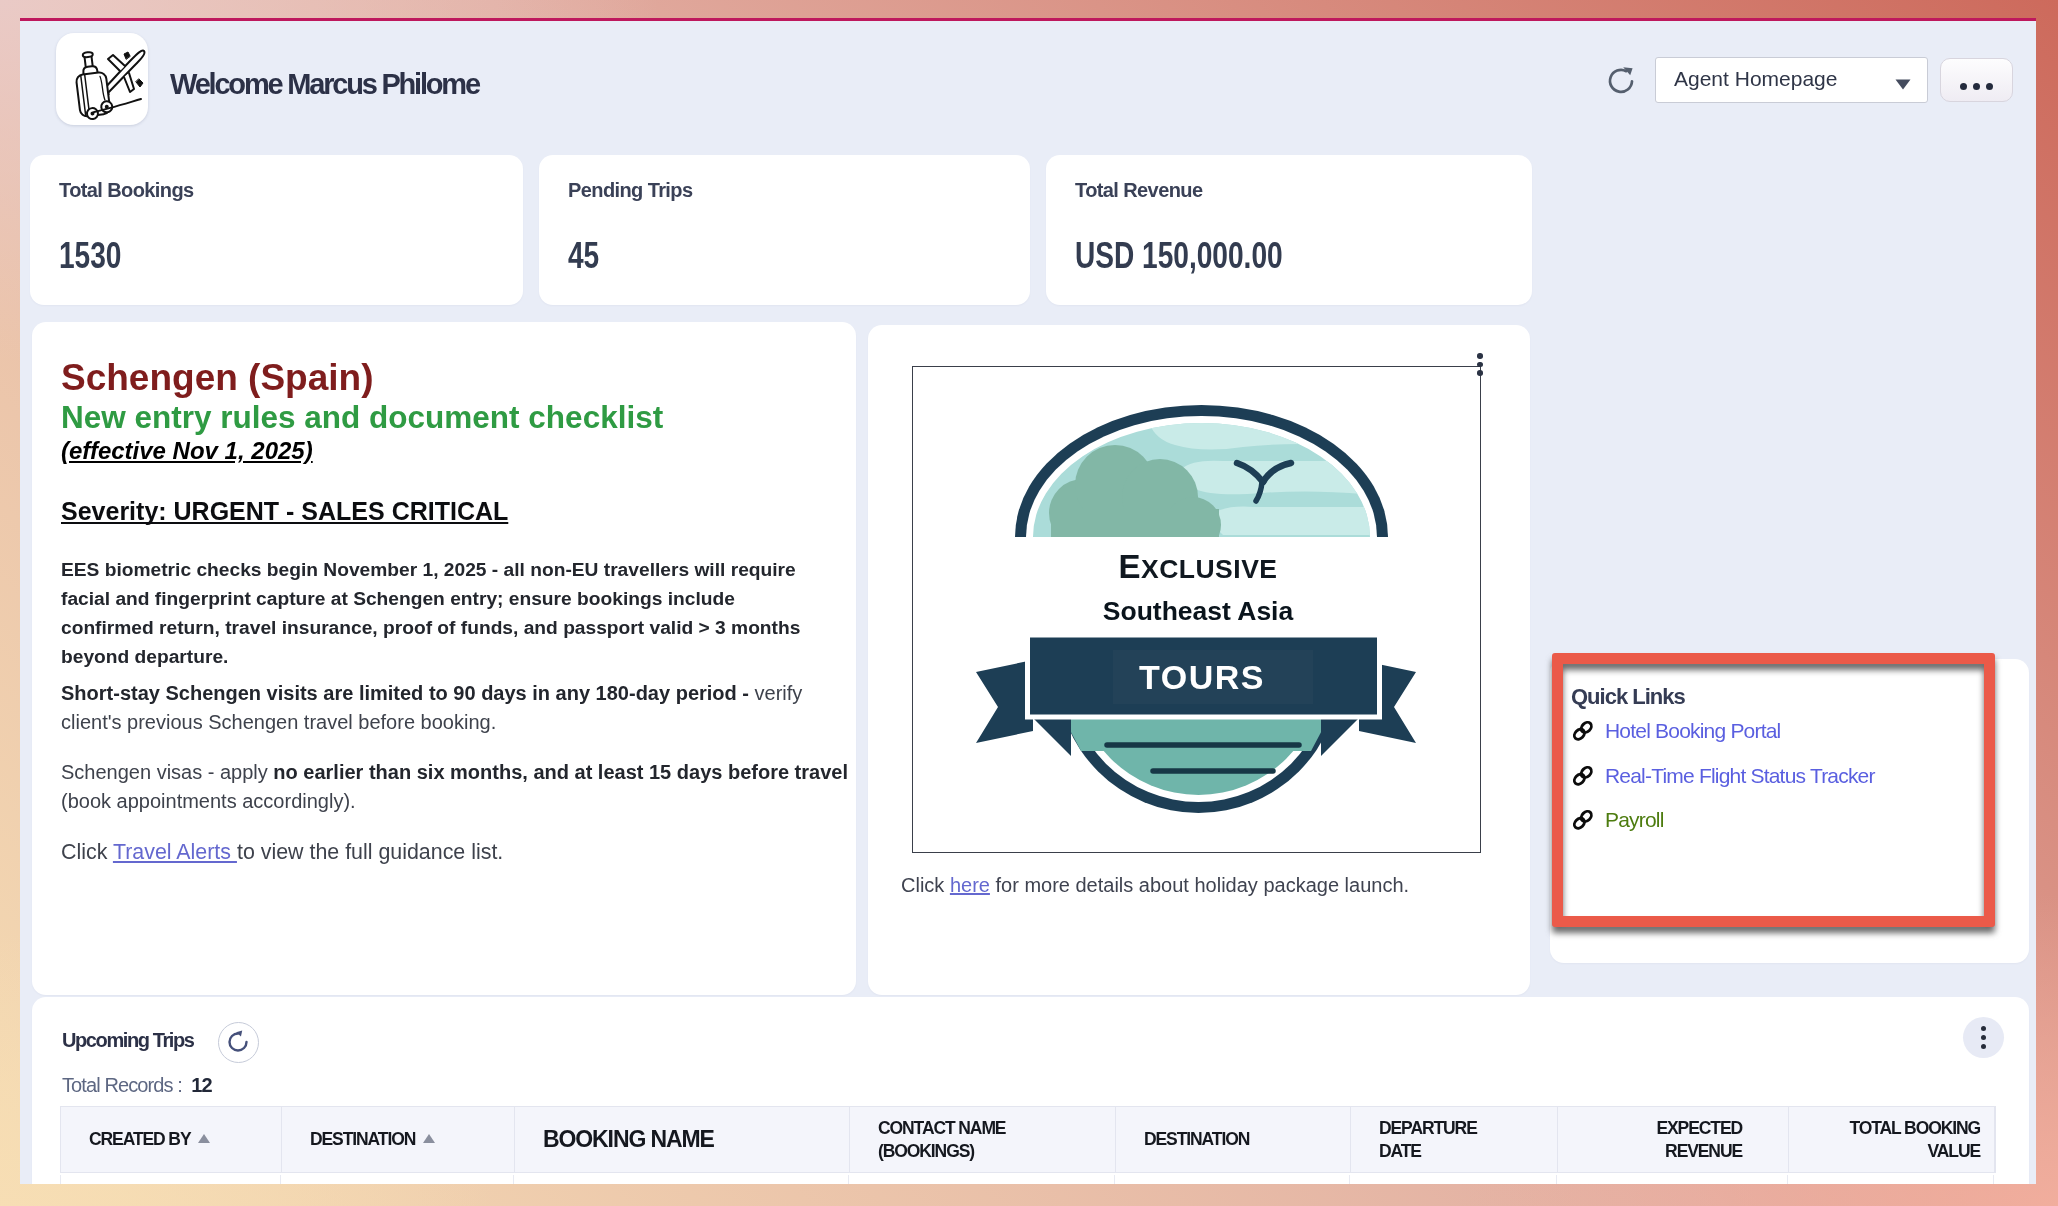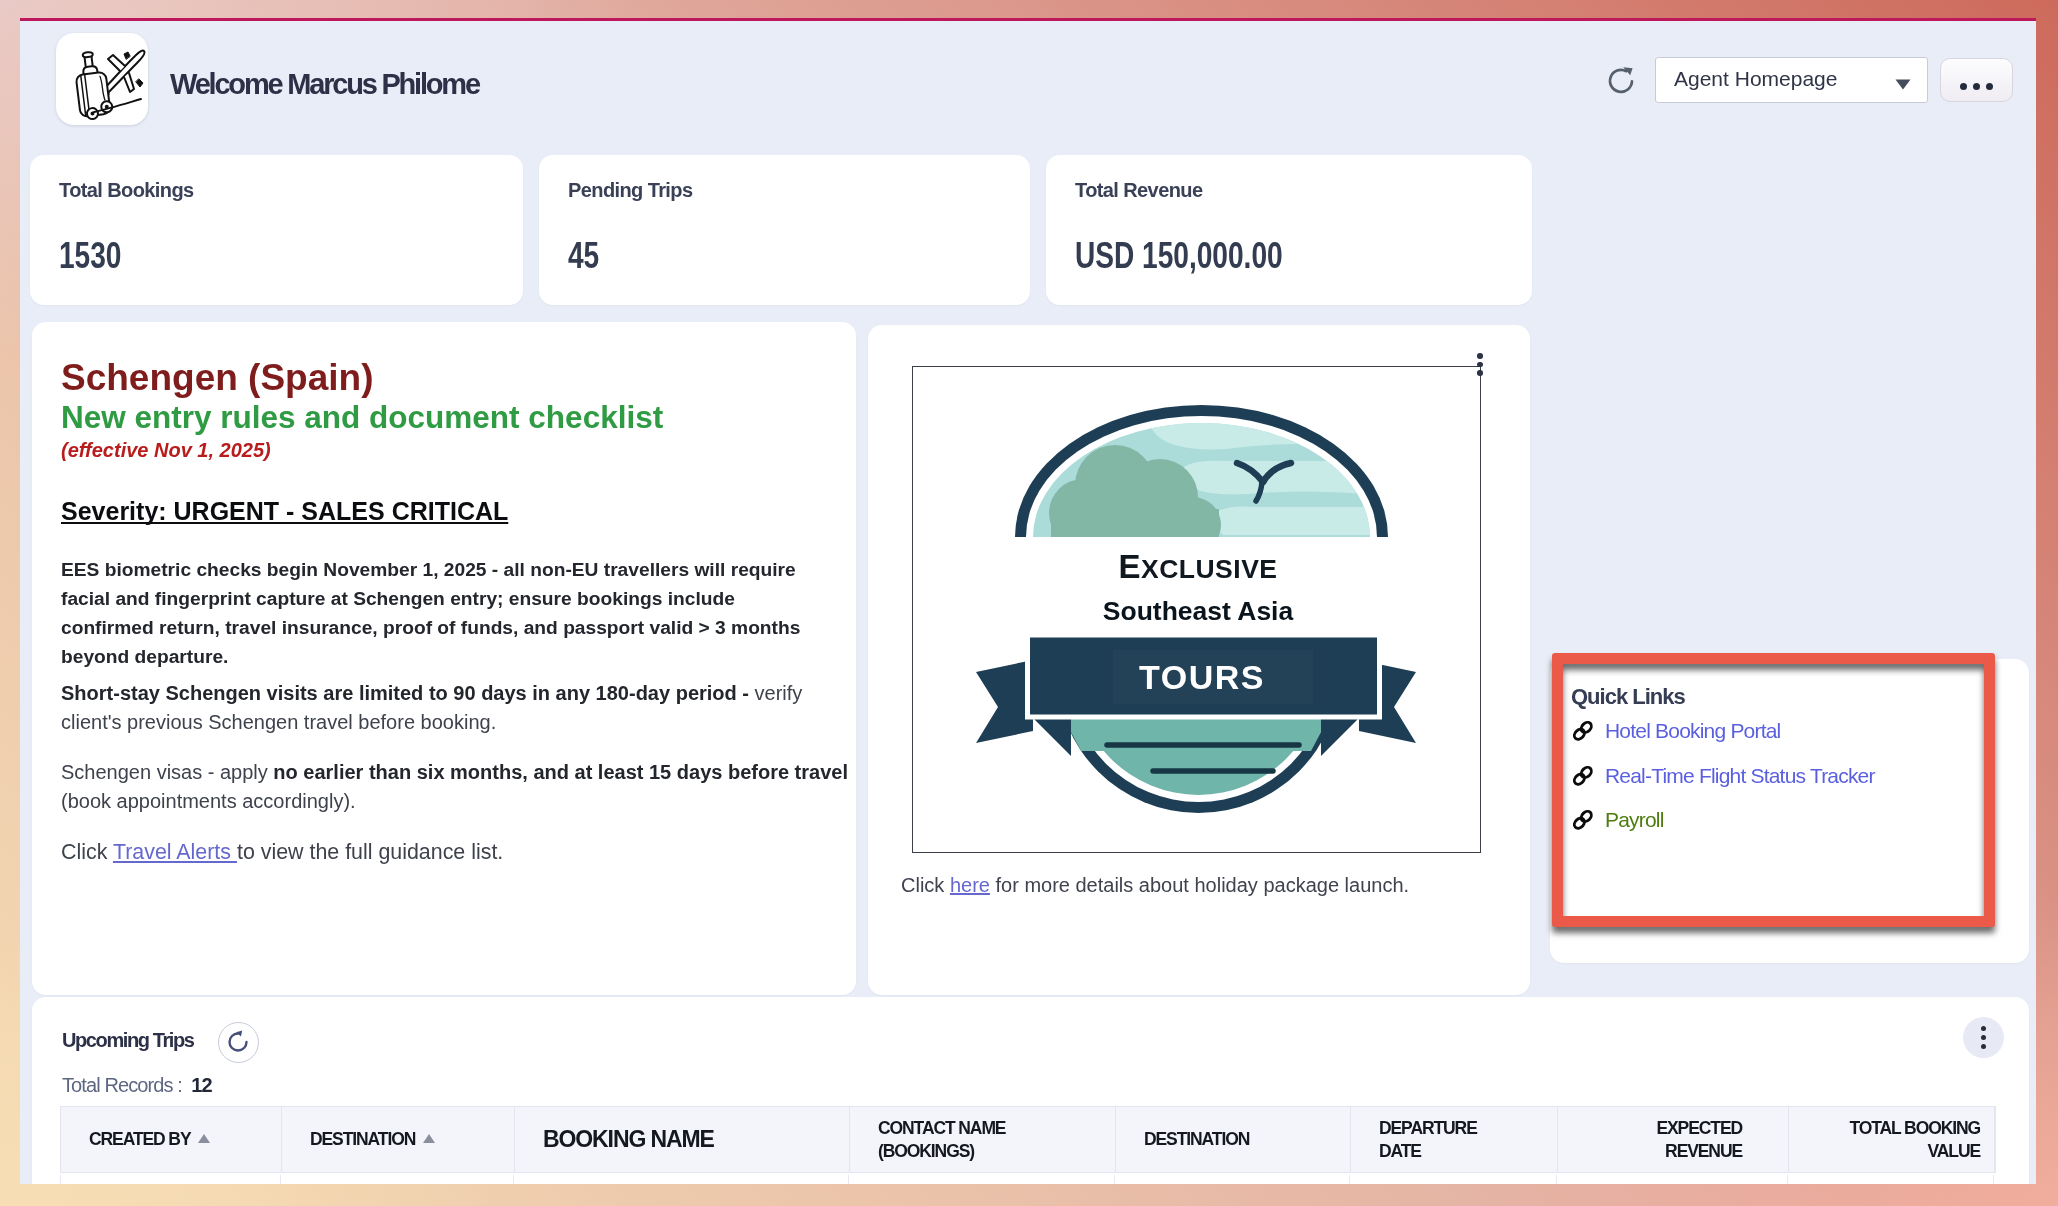--- a/index.html
+++ b/index.html
@@ -97,21 +97,21 @@
             <ellipse cx="15.3" cy="8.4" rx="4.3" ry="5.7" transform="rotate(45 15.3 8.4)"></ellipse>
           </g>
         </svg><span style="font-size:21px;letter-spacing:-0.8px;color:#4d7c0f;margin-left:10px;">Payroll</span></div>
 
 </div>
 <div class="abs" style="left:1532px;top:632px;width:443px;height:274px;border:11px solid #eb5a49;border-radius:3px;box-sizing:border-box;filter:drop-shadow(0 6px 3px rgba(70,70,70,0.8));"></div>
 
 <div class="card" style="left:12px;top:301px;width:824px;height:673px;">
       <div class="abs" style="left:29px;top:33px;font-size:37px;line-height:46px;font-weight:bold;color:#7f1d1d;white-space:nowrap;">Schengen (Spain)</div>
 <div class="abs" style="left:29px;top:76px;font-size:31.5px;line-height:38px;font-weight:bold;color:#2f9b43;white-space:nowrap;">New entry rules and document checklist</div>
-<div class="abs" style="left:29px;top:115px;font-size:20px;line-height:27px;font-weight:bold;font-style:italic;color:#b91c1c;">(effective Nov 1, 2025)</div>
+<div class="abs" style="left:29px;top:115px;font-size:24px;line-height:27px;font-weight:bold;font-style:italic;color:#000000;text-decoration:underline;">(effective Nov 1, 2025)</div>
 <div class="abs" style="left:29px;top:172px;font-size:25px;line-height:34px;font-weight:bold;color:#0c0d10;text-decoration:underline;text-decoration-skip-ink:none;">Severity: URGENT - SALES CRITICAL</div>
 <div class="abs" style="left:29px;top:233px;font-size:19.2px;line-height:29px;font-weight:bold;color:#23262d;white-space:nowrap;">EES biometric checks begin November 1, 2025 - all non-EU travellers will require<br>facial and fingerprint capture at Schengen entry; ensure bookings include<br>confirmed return, travel insurance, proof of funds, and passport valid &gt; 3 months<br>beyond departure.</div>
 <div class="abs" style="left:29px;top:357px;font-size:20px;line-height:29px;color:#3e424c;white-space:nowrap;"><b style="color:#23262d;">Short-stay Schengen visits are limited to 90 days in any 180-day period -</b> verify<br>client's previous Schengen travel before booking.</div>
 <div class="abs" style="left:29px;top:436px;font-size:20px;line-height:29px;color:#3e424c;white-space:nowrap;">Schengen visas - apply <b style="color:#23262d;">no earlier than six months, and at least 15 days before travel</b><br>(book appointments accordingly).</div>
 <div class="abs" style="left:29px;top:516px;font-size:21.4px;line-height:29px;color:#3e424c;white-space:nowrap;">Click <span style="color:#6468cf;text-decoration:underline;">Travel Alerts </span>to view the full guidance list.</div>
     </div>
 
 <div class="card" style="left:848px;top:304px;width:662px;height:670px;">
       <div class="abs" style="left:44px;top:41px;width:569px;height:487px;border:1.5px solid #3a3f4a;box-sizing:border-box;">
 <svg width="566" height="484" viewBox="0 0 566 484" style="display:block;">

